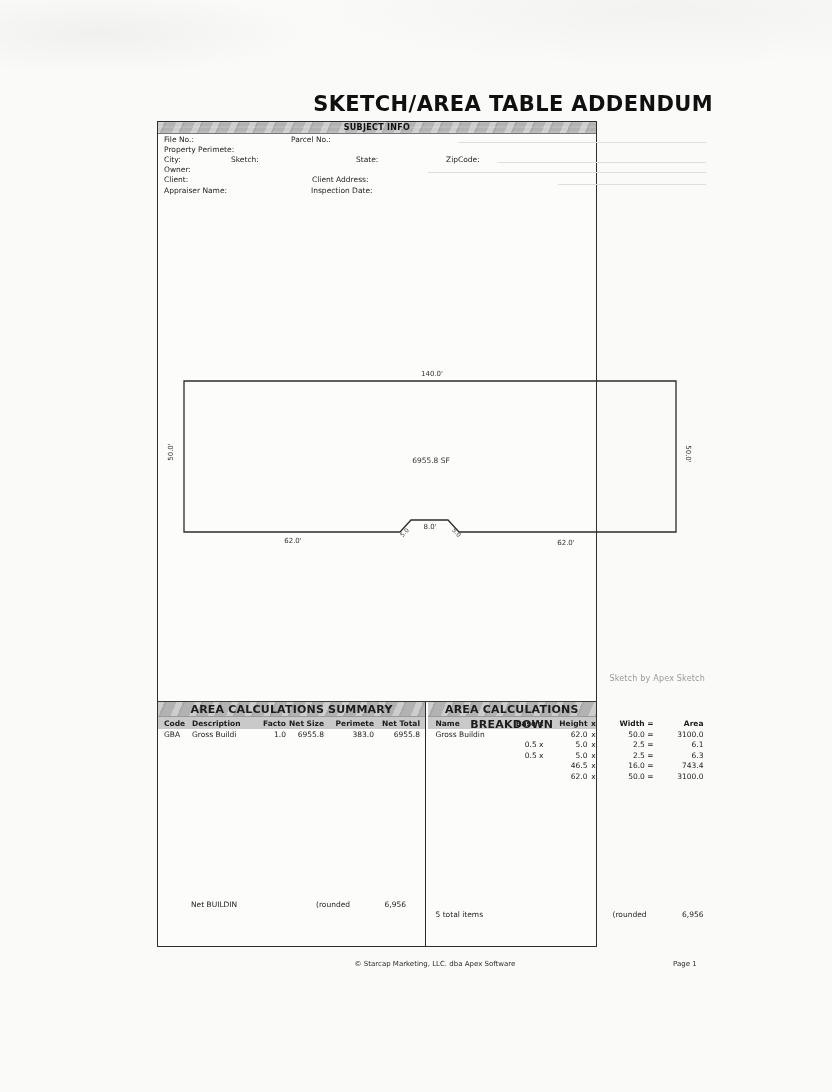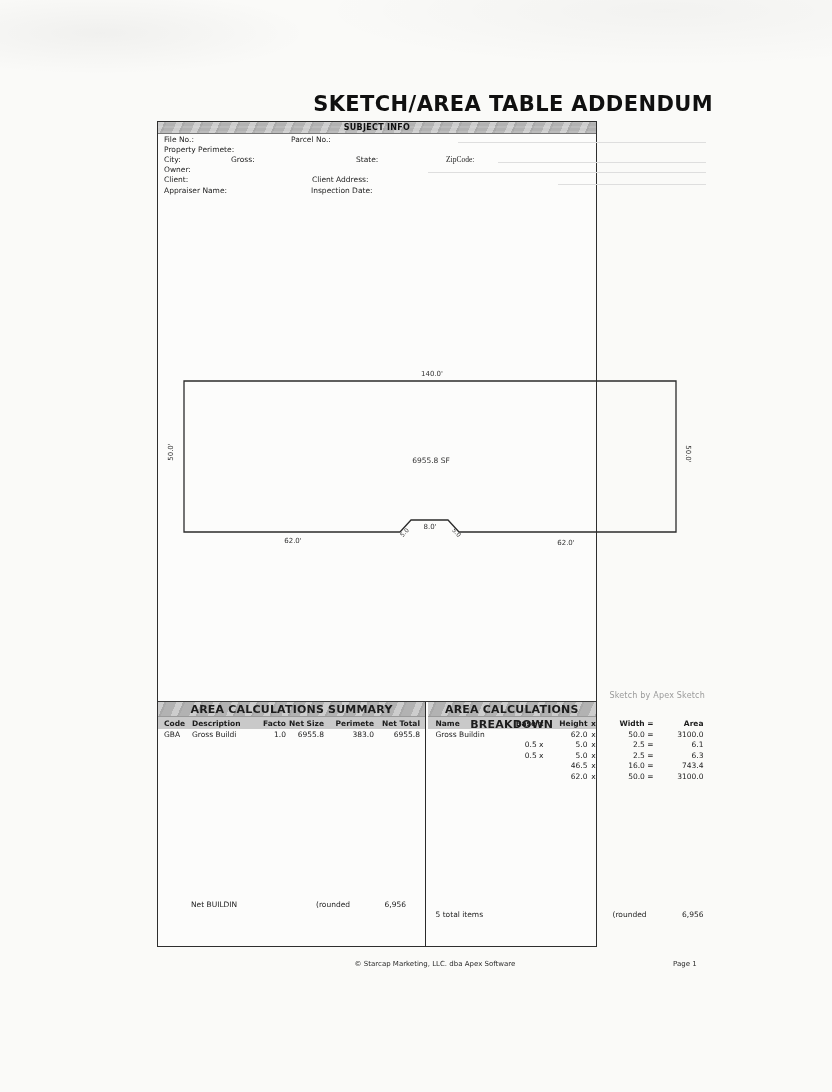--- a/index.html
+++ b/index.html
@@ -33,21 +33,21 @@
       repeating-linear-gradient(113deg, rgba(255,255,255,.35) 0 6px, rgba(0,0,0,.05) 6px 8px, transparent 8px 17px),
       repeating-linear-gradient(0deg, rgba(255,255,255,.12) 0 2px, transparent 2px 5px);
     font-size:8px; font-weight:bold; text-align:center; line-height:12px; letter-spacing:.3px; color:#111;
   }
   .bar.subject{ top:0; border-bottom:1px solid #777; }
   .bar.sketch{ top:74px; height:13px; line-height:13px; border-top:1px solid #555; border-bottom:1px solid #888; }
   .flabel{ position:absolute; font-size:7.5px; white-space:nowrap; }
   .scan-line{ position:absolute; height:1px; background:#dedede; }
   .sketch-area{ position:absolute; left:0; top:87px; width:553px; height:492px; }
   .sketch-credit{
-    position:absolute; right:6px; bottom:1px; font-size:8px; color:#9a9a9a; letter-spacing:.2px;
+    position:absolute; right:6px; bottom:18px; font-size:8px; color:#9a9a9a; letter-spacing:.2px;
   }
   .tables{
     position:absolute; left:0; right:0; top:579px; bottom:0;
     border-top:1px solid #3a3a3a;
   }
   .tbl{ position:absolute; top:0; bottom:0; }
   .tbl.left{ left:0; width:268px; border-right:1.5px solid #2a2a2a; }
   .tbl.right{ left:269.5px; right:0; }
   .tbl-title{
     height:15px; line-height:15px; text-align:center; font-size:11px; font-weight:bold; letter-spacing:.2px;
@@ -80,23 +80,23 @@
 <div class="page-title">SKETCH/AREA TABLE ADDENDUM</div>
 
 <div class="main-box">
 
   <div class="bar subject">SUBJECT INFO</div>
   <div>
     <span class="flabel" style="left:6px;  top:13px;">File No.:</span>
     <span class="flabel" style="left:133px;top:13px;">Parcel No.:</span>
     <span class="flabel" style="left:6px;  top:23px;">Property Perimete:</span>
     <span class="flabel" style="left:6px;  top:33px;">City:</span>
-    <span class="flabel" style="left:73px; top:33px;">Gross:</span>
+    <span class="flabel" style="left:73px; top:33px;">Sketch:</span>
     <span class="flabel" style="left:198px;top:33px;">State:</span>
-    <span class="flabel" style="left:288px;top:33px;font-family:Liberation Serif, serif;">ZipCode:</span>
+    <span class="flabel" style="left:288px;top:33px;">ZipCode:</span>
     <span class="flabel" style="left:6px;  top:43px;">Owner:</span>
     <span class="flabel" style="left:6px;  top:53px;">Client:</span>
     <span class="flabel" style="left:128px;top:53px;margin-left:26px;">Client Address:</span>
     <span class="flabel" style="left:6px;  top:64px;">Appraiser Name:</span>
     <span class="flabel" style="left:153px;top:64px;">Inspection Date:</span>
 
     <div class="scan-line" style="left:300px;top:20px;width:248px;"></div>
     <div class="scan-line" style="left:340px;top:40px;width:208px;"></div>
     <div class="scan-line" style="left:270px;top:50px;width:278px;"></div>
     <div class="scan-line" style="left:400px;top:62px;width:148px;"></div>

